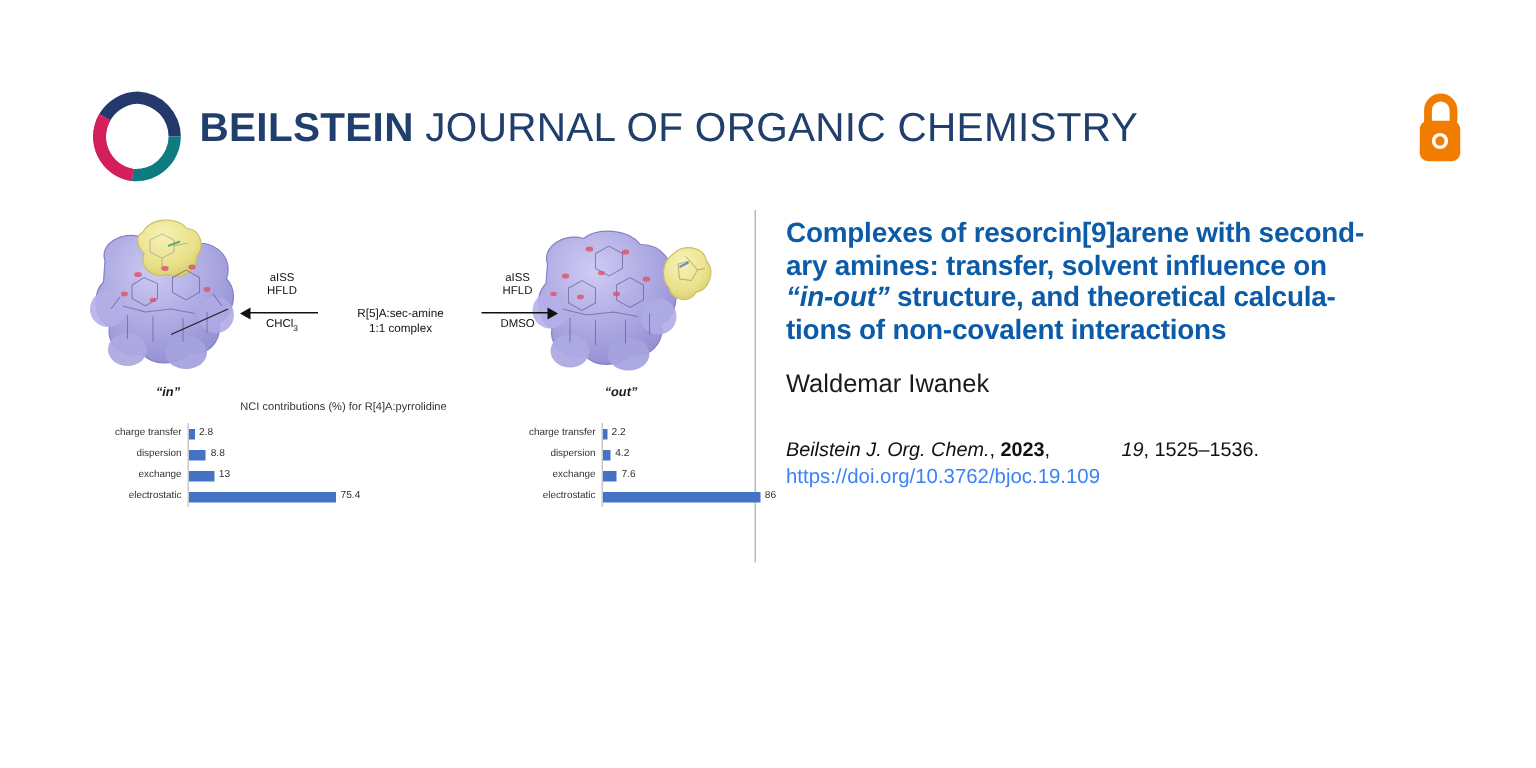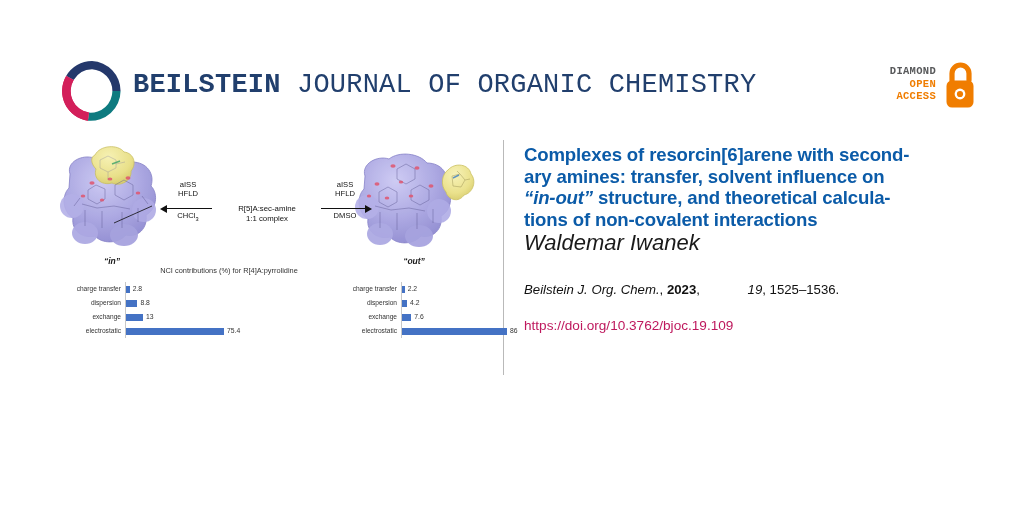--- a/index.html
+++ b/index.html
@@ -7,21 +7,21 @@
     width:1024px;height:512px;
     background:#ffffff;
     font-family:"Liberation Sans", sans-serif;
     overflow:hidden;
     position:relative;
     -webkit-font-smoothing:antialiased;
   }
 
   
   #header{
-    position:absolute; left:0; top:0; width:1024px; height:130px;font-family:Liberation Mono, monospace;
+    position:absolute; left:0; top:0; width:1024px; height:130px;
   }
   #logo-mark{
     position:absolute; left:58px; top:57px; width:68px; height:68px;
   }
   #wordmark{
     position:absolute; left:133px; top:70px;
     font-size:27px; letter-spacing:.2px; white-space:nowrap;
     color:#213f6d;
   }
   #wordmark .wm-bold{font-weight:700;}
@@ -46,29 +46,29 @@
   }
 
   
   #right-col{position:absolute; left:524px; top:144px; width:450px;}
   #article-title{
     color:#0b5ba8; font-weight:700; font-size:18.6px; line-height:21.5px;
     letter-spacing:-.15px; margin:0;
   }
   #article-title .it{font-style:italic;text-align:right;}
   #author-line{
-    font-size:22px; color:#1a1a1a; font-weight:400;font-style:italic;
+    margin-top:16px; font-size:17px; color:#1a1a1a; font-weight:400;
   }
   #citation-line{
     margin-top:25px; font-size:13.2px; color:#111; line-height:17px;
   }
   #citation-line .j{font-style:italic;}
   #citation-line .yr{font-weight:700;}
   #citation-line .vol{font-style:italic;margin-left:44px;}
-  #doi-line{margin-top:18px; font-size:13.6px; color:#be185d; line-height:19px;}
+  #doi-line{font-size:13.6px; color:#3b82f6; line-height:19px;}
   #license-line{font-size:13.6px; color:#111; line-height:19px;}
 
   
   #abstract{position:absolute; left:44px; top:138px; width:450px; height:230px;}
 
   .mol{position:absolute;}
   .mol-caption{
     position:absolute; width:100%; text-align:center;
     font-size:8.5px; font-style:italic; font-weight:600; color:#1a1a1a;
   }
@@ -119,44 +119,39 @@
 
       <path d="M 23 34 A 32 32 0 0 0 45.4 81.8 L 44 93.7 A 44 44 0 0 1 12 28 Z" fill="#d31f5a"></path>
     </svg>
   </div>
 
   <div id="wordmark">
     <span class="wm-bold">BEILSTEIN</span><span>&nbsp;</span><span class="wm-light">JOURNAL OF ORGANIC CHEMISTRY</span>
   </div>
 
   <div id="oa-badge">
-    <div id="oa-text">
-      <div class="oa-diamond">DIAMOND</div>
-      <div class="oa-orange">OPEN</div>
-      <div class="oa-orange">ACCESS</div>
-    </div>
     <div id="oa-lock">
       <svg viewBox="0 0 36 52" width="36" height="52">
 
         <path d="M 10 21 L 10 13.5 A 8.5 8.5 0 0 1 27 13.5 L 27 20" fill="none" stroke="#f07d00" stroke-width="5.2" stroke-linecap="round"></path>
 
         <rect x="4.5" y="20.5" width="27" height="27" rx="5.5" fill="#f07d00"></rect>
         <circle cx="18" cy="34" r="5.4" fill="#ffffff"></circle>
         <circle cx="18" cy="34" r="3.1" fill="#f07d00"></circle>
       </svg>
     </div>
   </div>
 
 </div>
 
 <div id="divider"></div>
 
 <div id="right-col">
 
-  <h1 id="article-title"><span>Complexes of resorcin[6]arene with second-</span><br><span>ary amines: transfer, solvent influence on</span><br><span class="it">“in-out”</span><span> structure, and theoretical calcula-</span><br><span>tions of non-covalent interactions</span></h1>
+  <h1 id="article-title"><span>Complexes of resorcin[9]arene with second-</span><br><span>ary amines: transfer, solvent influence on</span><br><span class="it">“in-out”</span><span> structure, and theoretical calcula-</span><br><span>tions of non-covalent interactions</span></h1>
 
   <div id="author-line">Waldemar Iwanek</div>
 
   <div id="citation-line"><span class="j">Beilstein J. Org. Chem.</span><span>, </span><span class="yr">2023</span><span>, </span><span class="vol">19</span><span>, </span><span>1525–1536.</span></div>
 
   <div id="doi-line">https://doi.org/10.3762/bjoc.19.109</div>
 
 </div>
 
 <div id="abstract">

